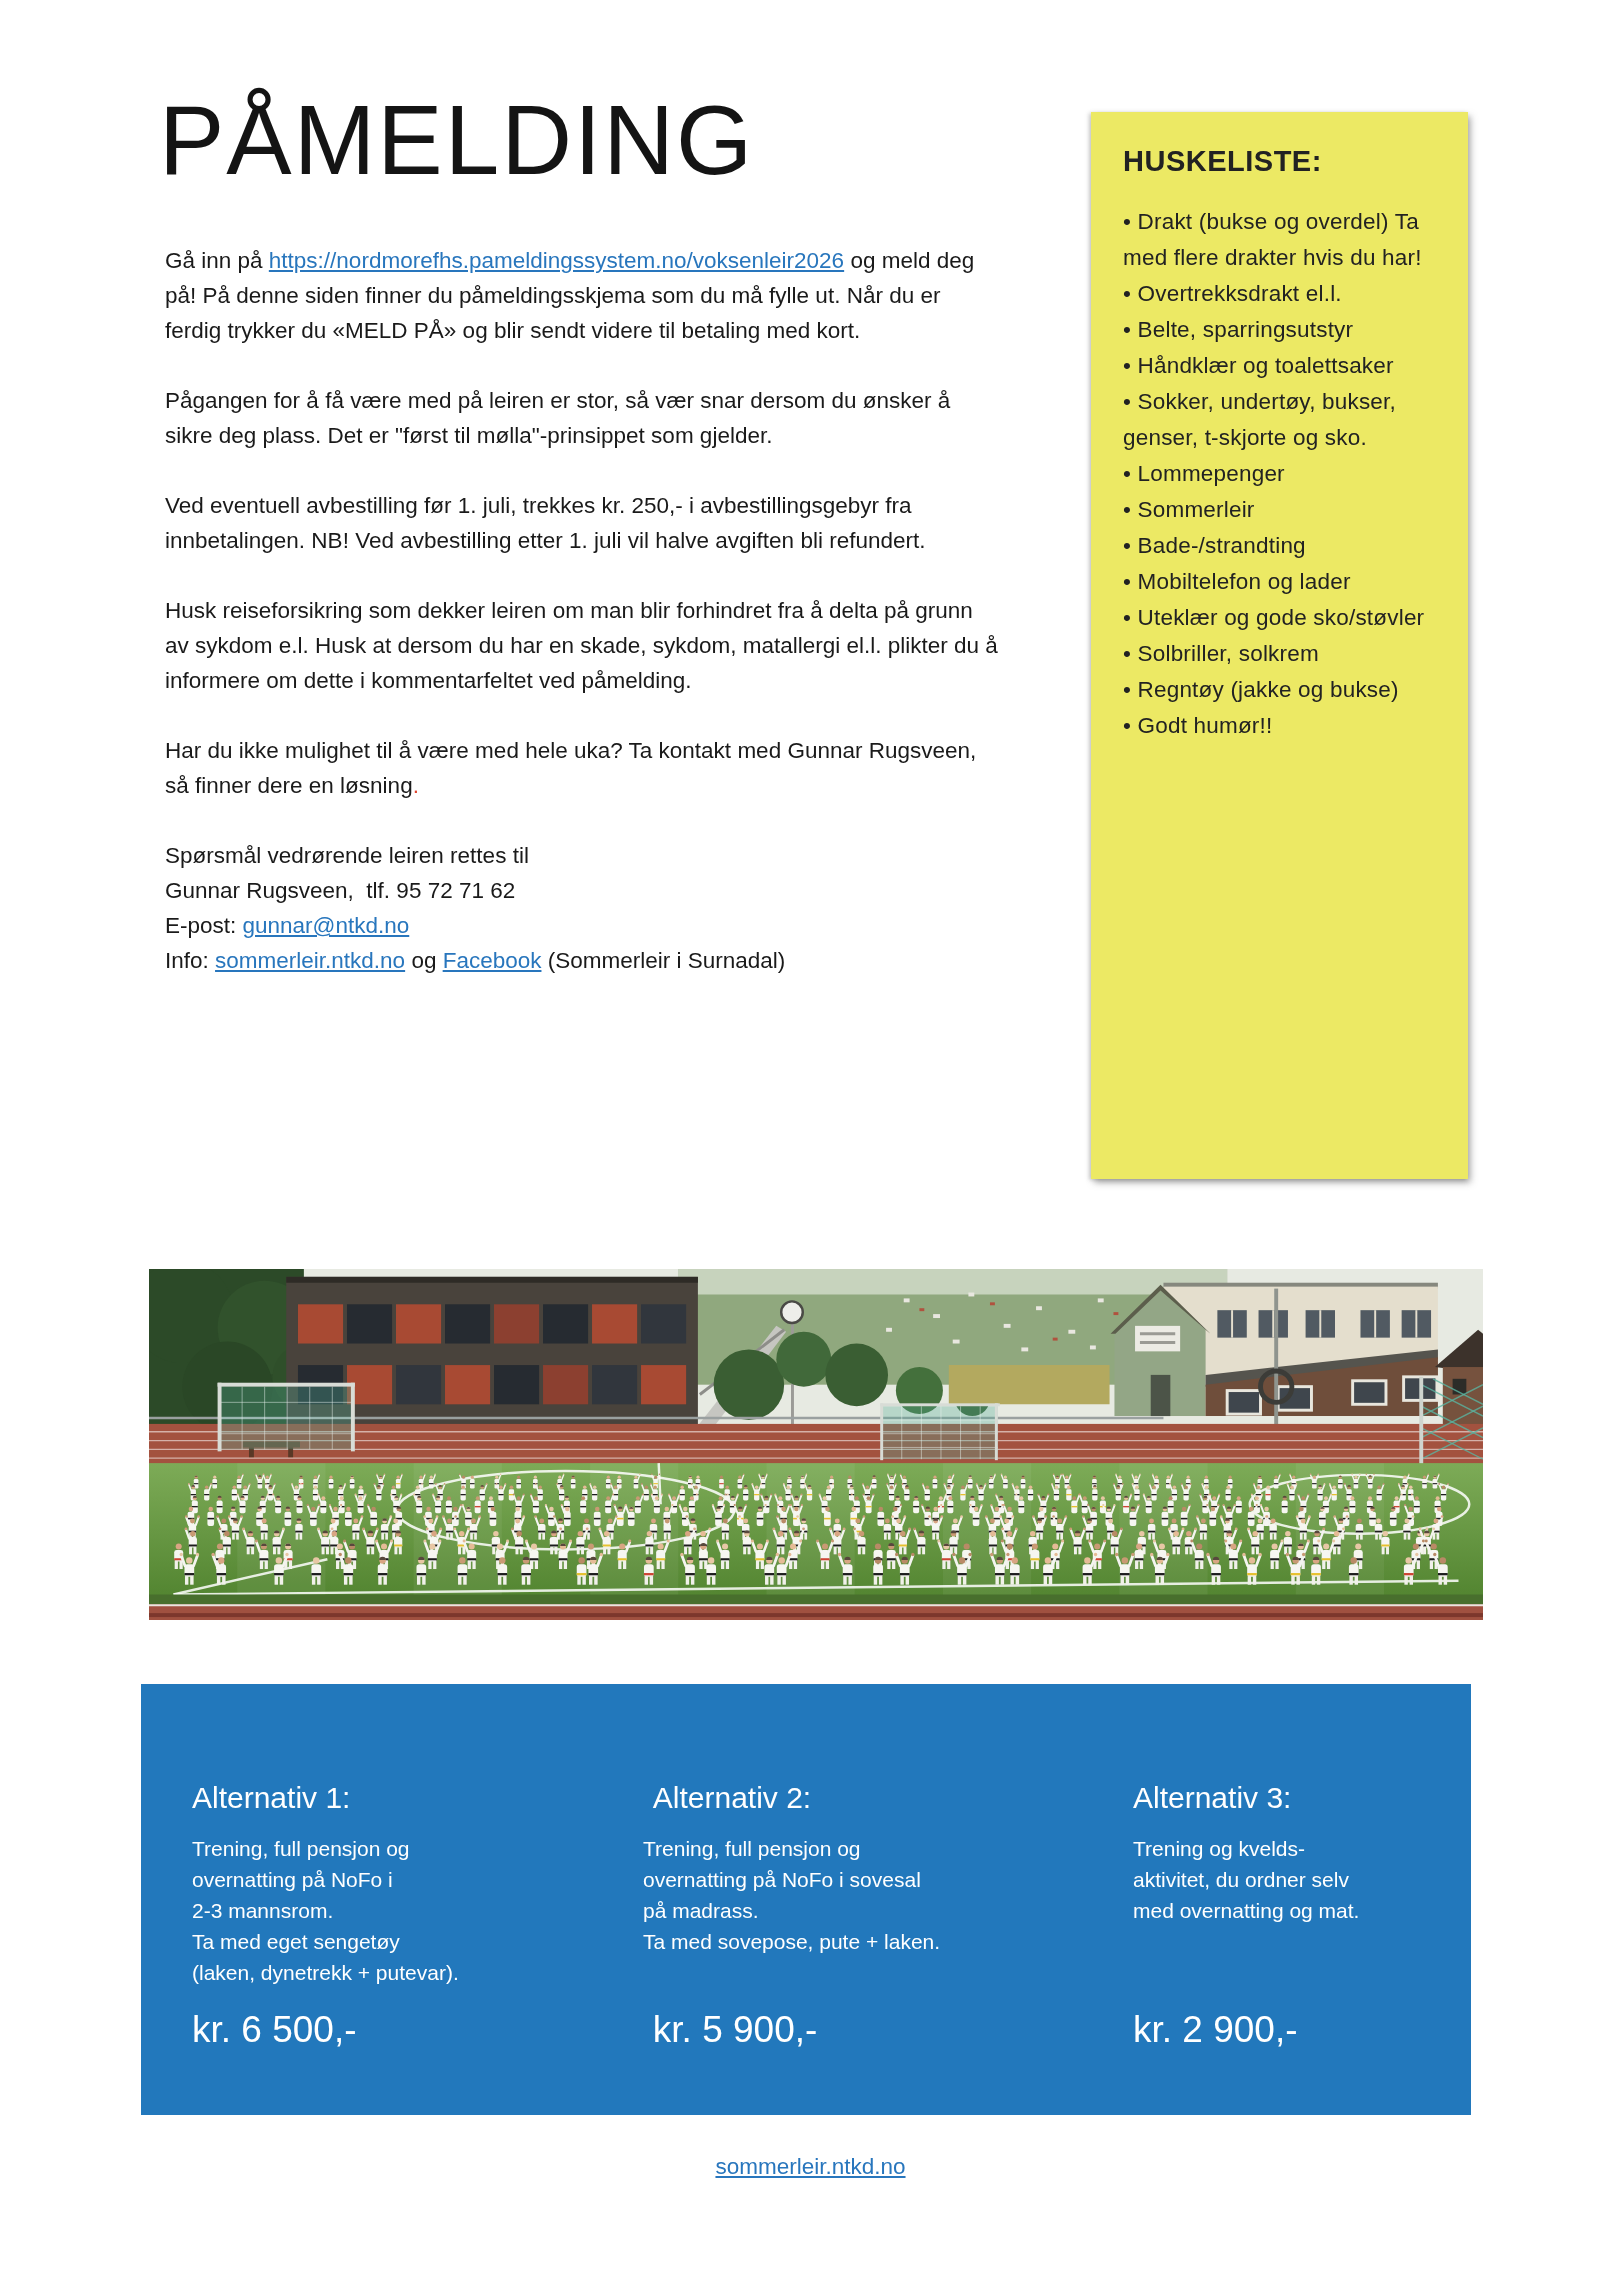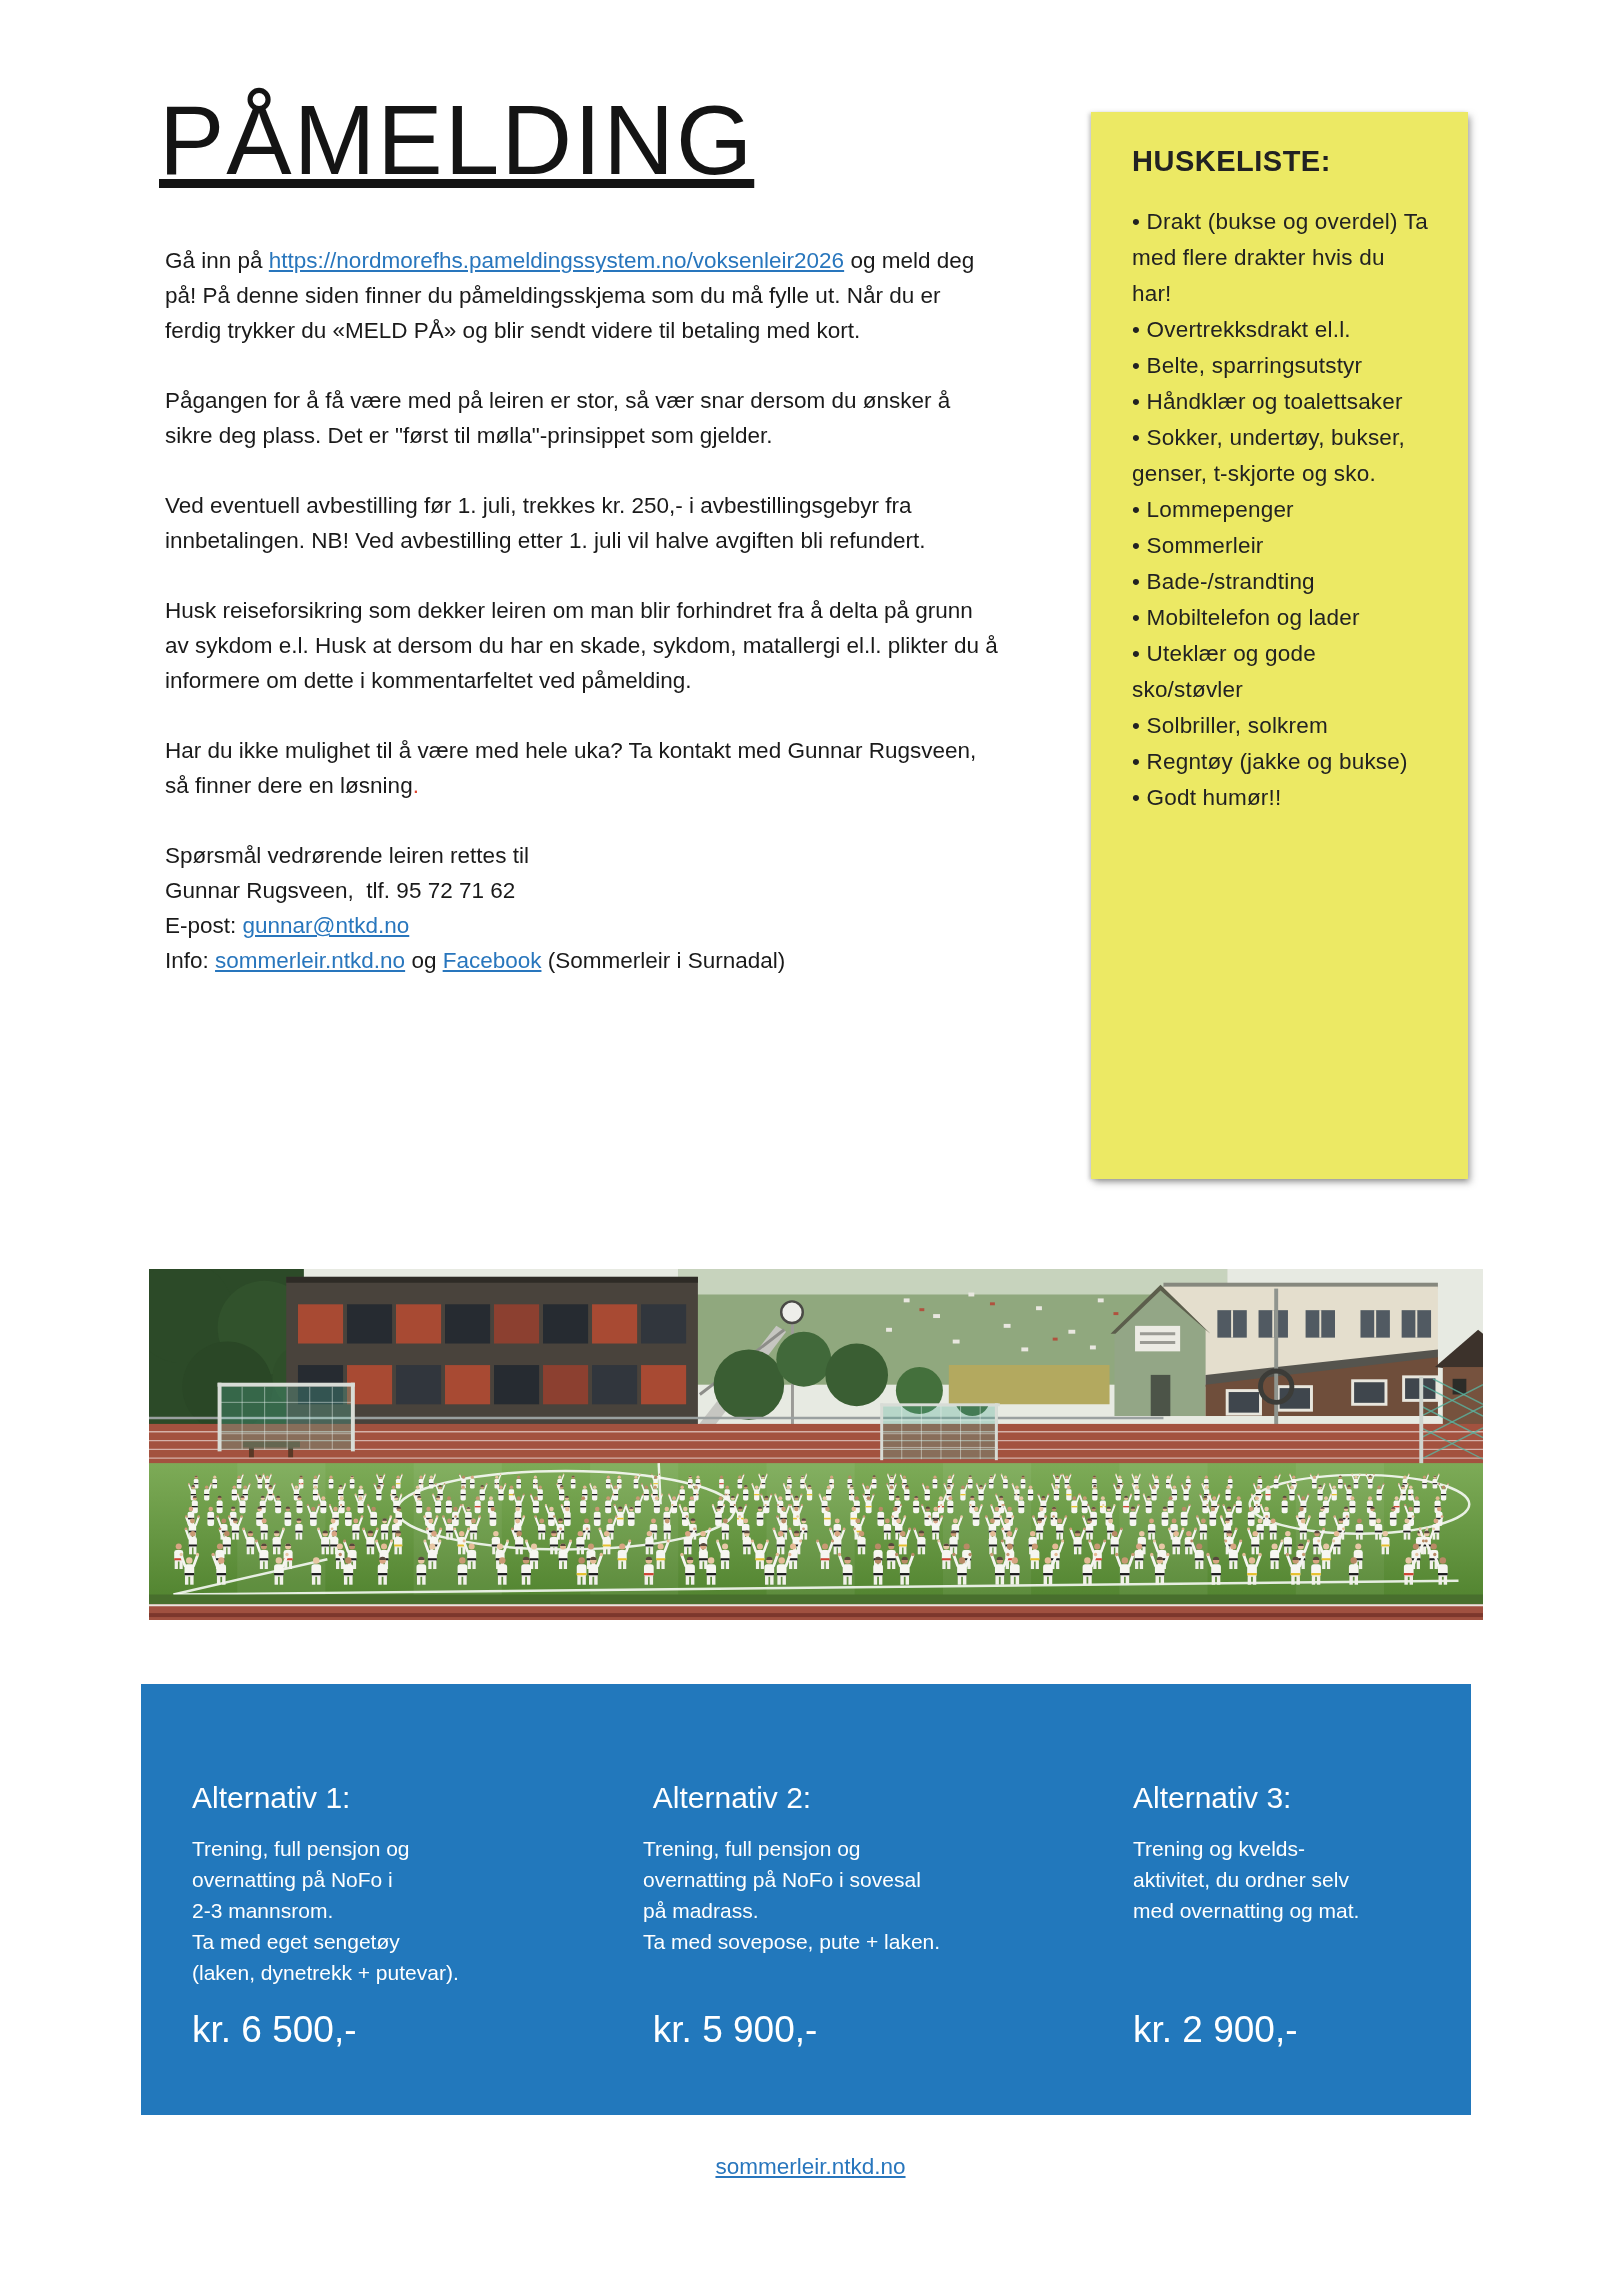--- a/index.html
+++ b/index.html
@@ -1,29 +1,29 @@
 <!DOCTYPE html>
 <html><head>
 <meta charset="utf-8">
 <style>
   html,body{margin:0;padding:0;background:#ffffff;}
   .page{position:relative;width:1621px;height:2293px;background:#ffffff;overflow:hidden;
         font-family:"Liberation Sans",sans-serif;color:#1a1a1a;}
   
   .main-title{position:absolute;left:159px;top:84px;font-size:98px;line-height:1.15;
-              letter-spacing:2px;color:#141414;font-weight:400;text-decoration:underline;}
+              letter-spacing:2px;color:#141414;font-weight:400;}
   
   .text-col{position:absolute;left:165px;top:243px;width:835px;font-size:22.5px;line-height:35px;}
   .text-col p{margin:0 0 35px 0;white-space:pre-wrap;}
   .lnk{color:#2876bd;text-decoration:underline;cursor:pointer;}
   .red{color:#e0442e;}
   .outro{font-size:27.4px;line-height:45px;width:931px;white-space:pre-wrap;}
   
   .note-box{position:absolute;left:1091px;top:112px;width:377px;height:1067px;
-            background:#ece964;box-sizing:border-box;padding:33px 39px 0 41px;
+            background:#ece964;box-sizing:border-box;padding:33px 39px 0 32px;
             box-shadow:2.9px 3.9px 6.9px rgba(90,90,90,.55), -2px 1px 3.9px rgba(120,120,120,.35);}
   .note-title{font-size:29px;font-weight:bold;letter-spacing:0.5px;margin:0 0 25.5px 0;color:#222;}
   .note-item{font-size:22.5px;line-height:36px;letter-spacing:0.2px;color:#222;}
   
   .photo{position:absolute;left:149px;top:1269px;width:1334px;height:351px;}
   .photo svg{display:block;width:100%;height:100%;}
   
   .alts{position:absolute;left:141px;top:1684px;width:1330px;height:431px;background:#2278bc;color:#ffffff;}
   .alt-card{position:absolute;top:0;width:412px;height:431px;}
   .alt-card.c1{left:51px;}

